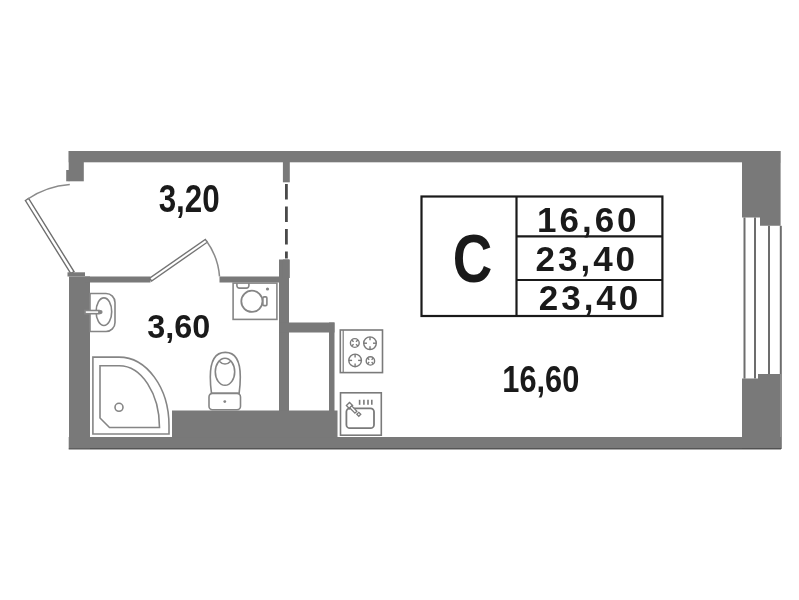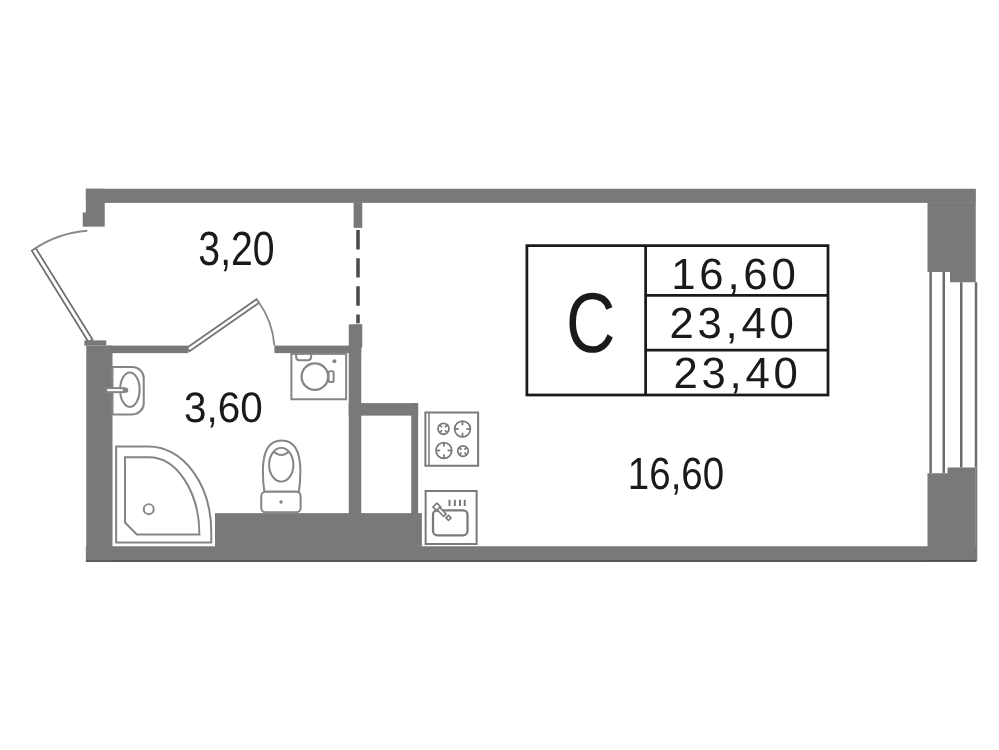--- a/index.html
+++ b/index.html
@@ -1,16 +1,16 @@
 <!DOCTYPE html>
 <html><head>
 <meta charset="utf-8">
 <style>
   html,body{margin:0;padding:0;background:#ffffff;}
-  .wrap{width:799px;height:600px;position:relative;overflow:hidden;background:#fff;}
+  .wrap{width:799px;height:600px;position:relative;overflow:hidden;background:#fff;font-weight:bold;}
   text{font-family:"Liberation Sans",sans-serif;fill:#1a1a1a;}
 </style>
 </head>
 <body>
 <div class="wrap">
 <svg width="799" height="600" viewBox="0 0 799 600" xmlns="http://www.w3.org/2000/svg">
 
   <rect x="0" y="0" width="799" height="600" fill="#ffffff"></rect>
 
   <rect x="68.7" y="151" width="712" height="11.3" fill="#797979"></rect>

